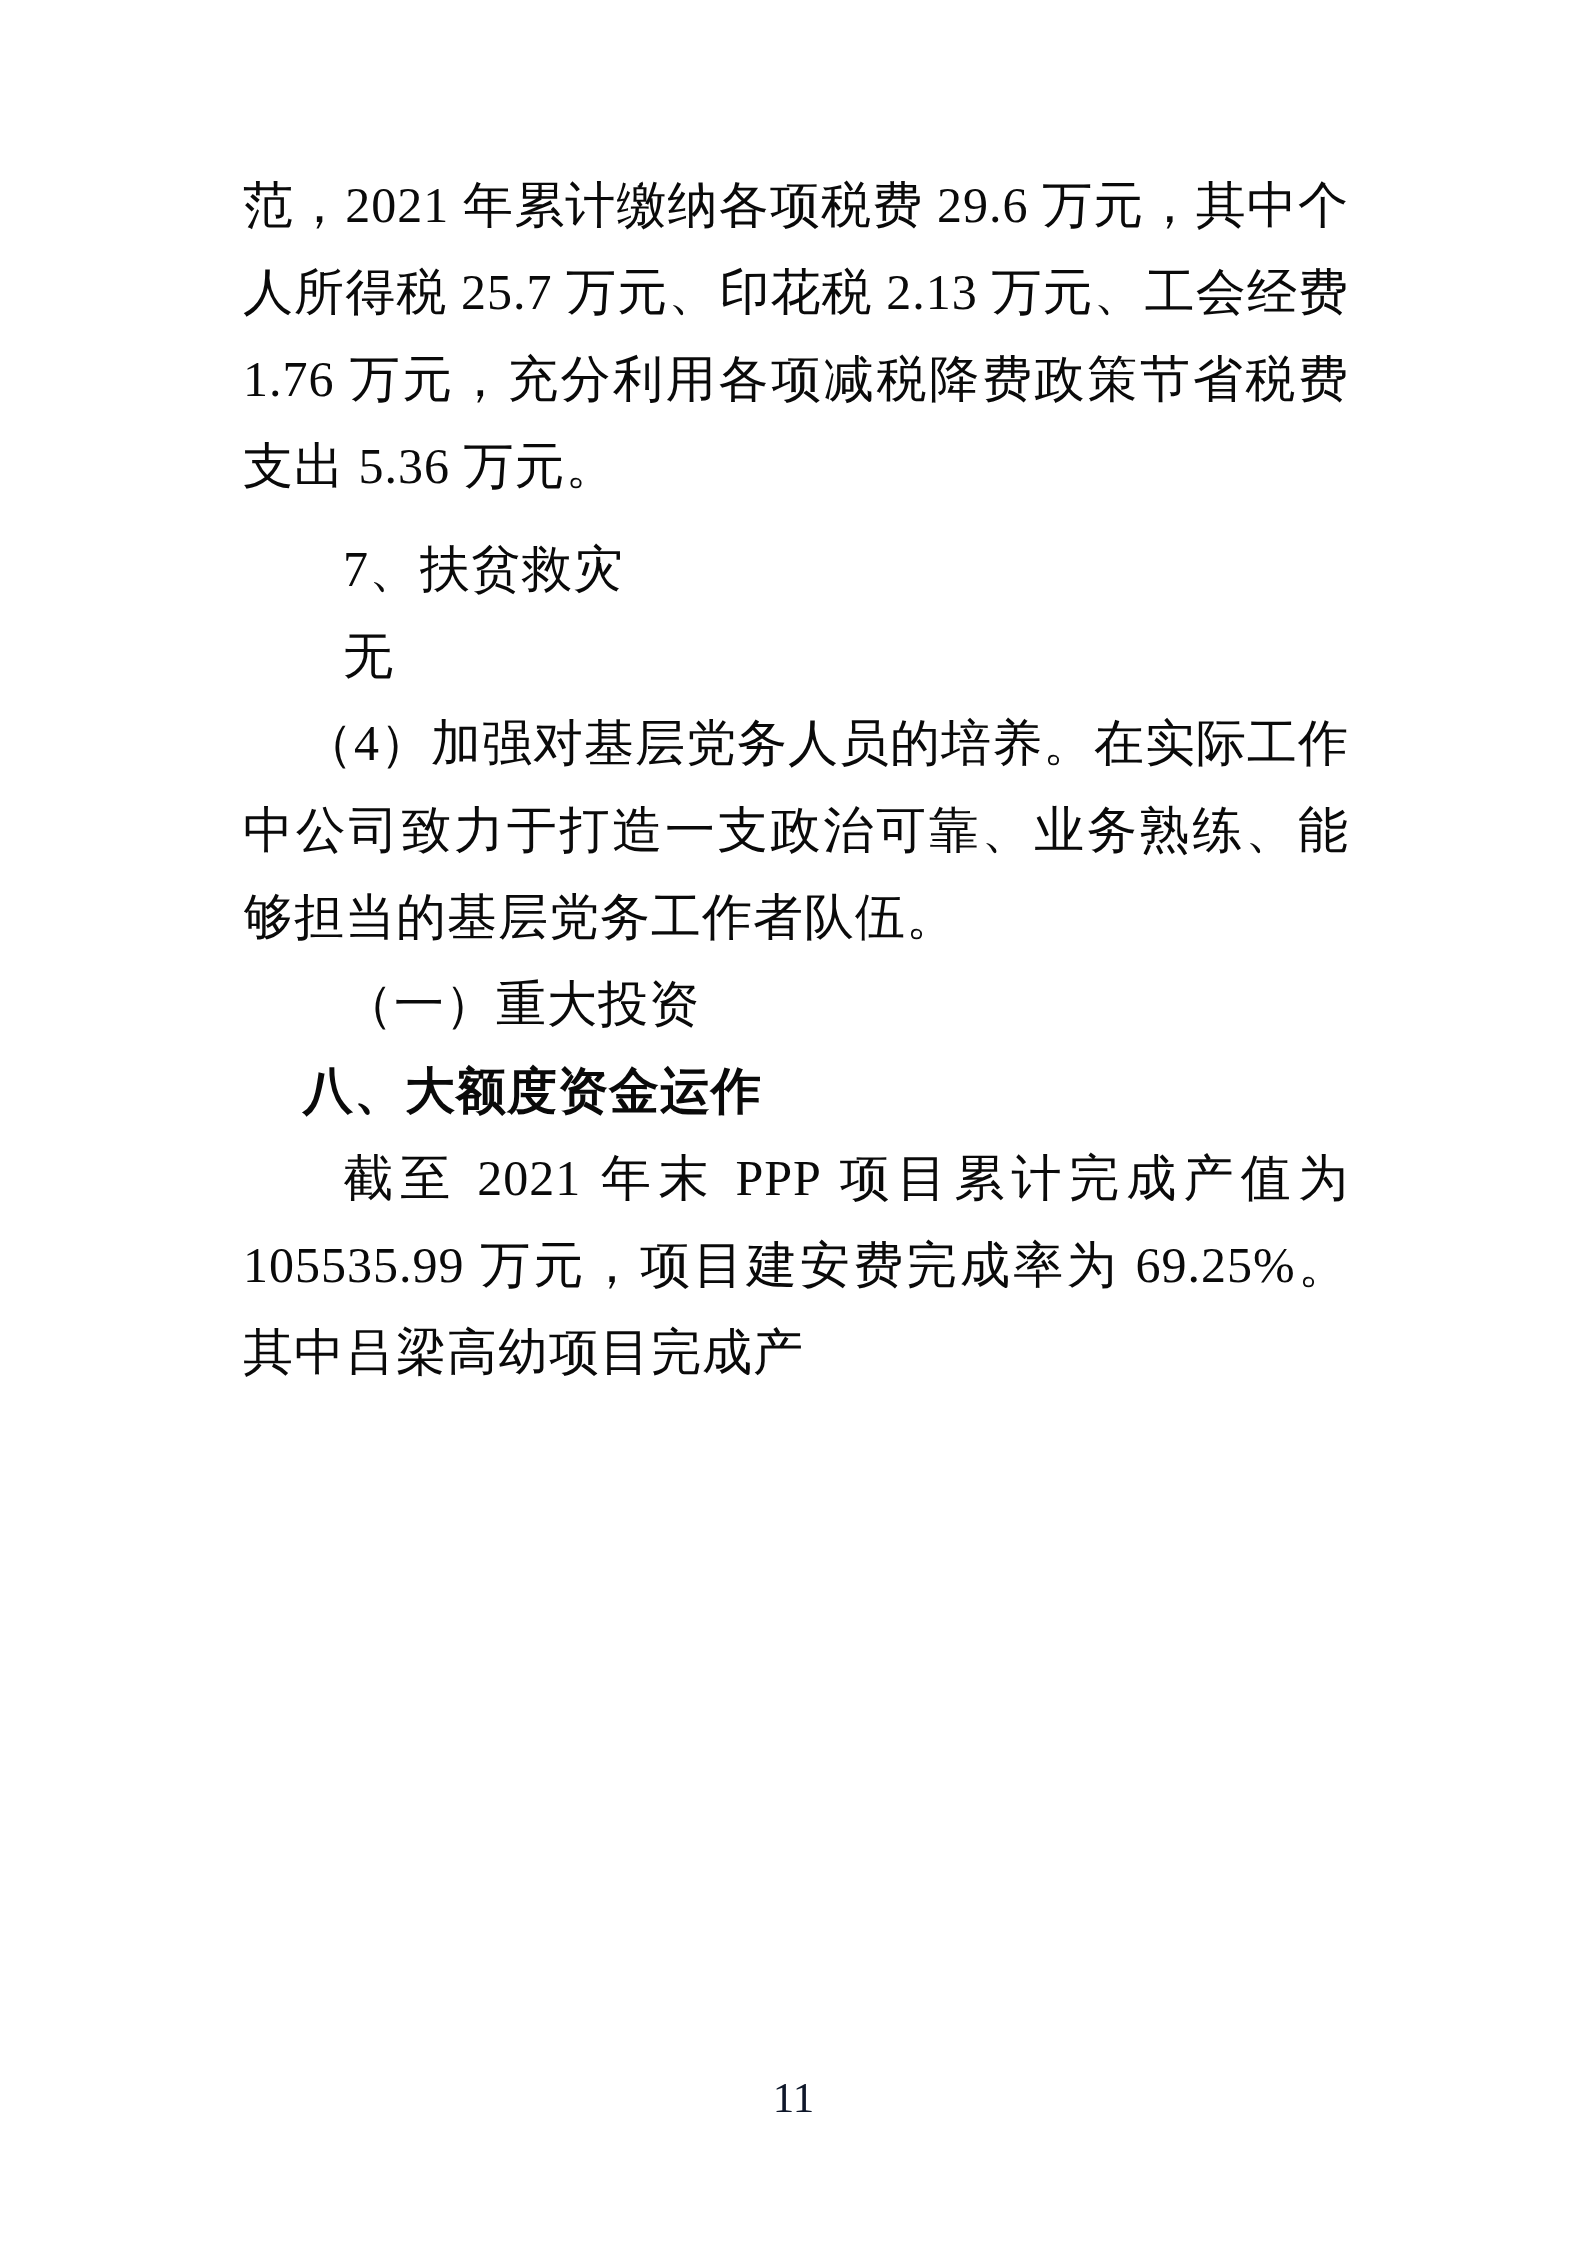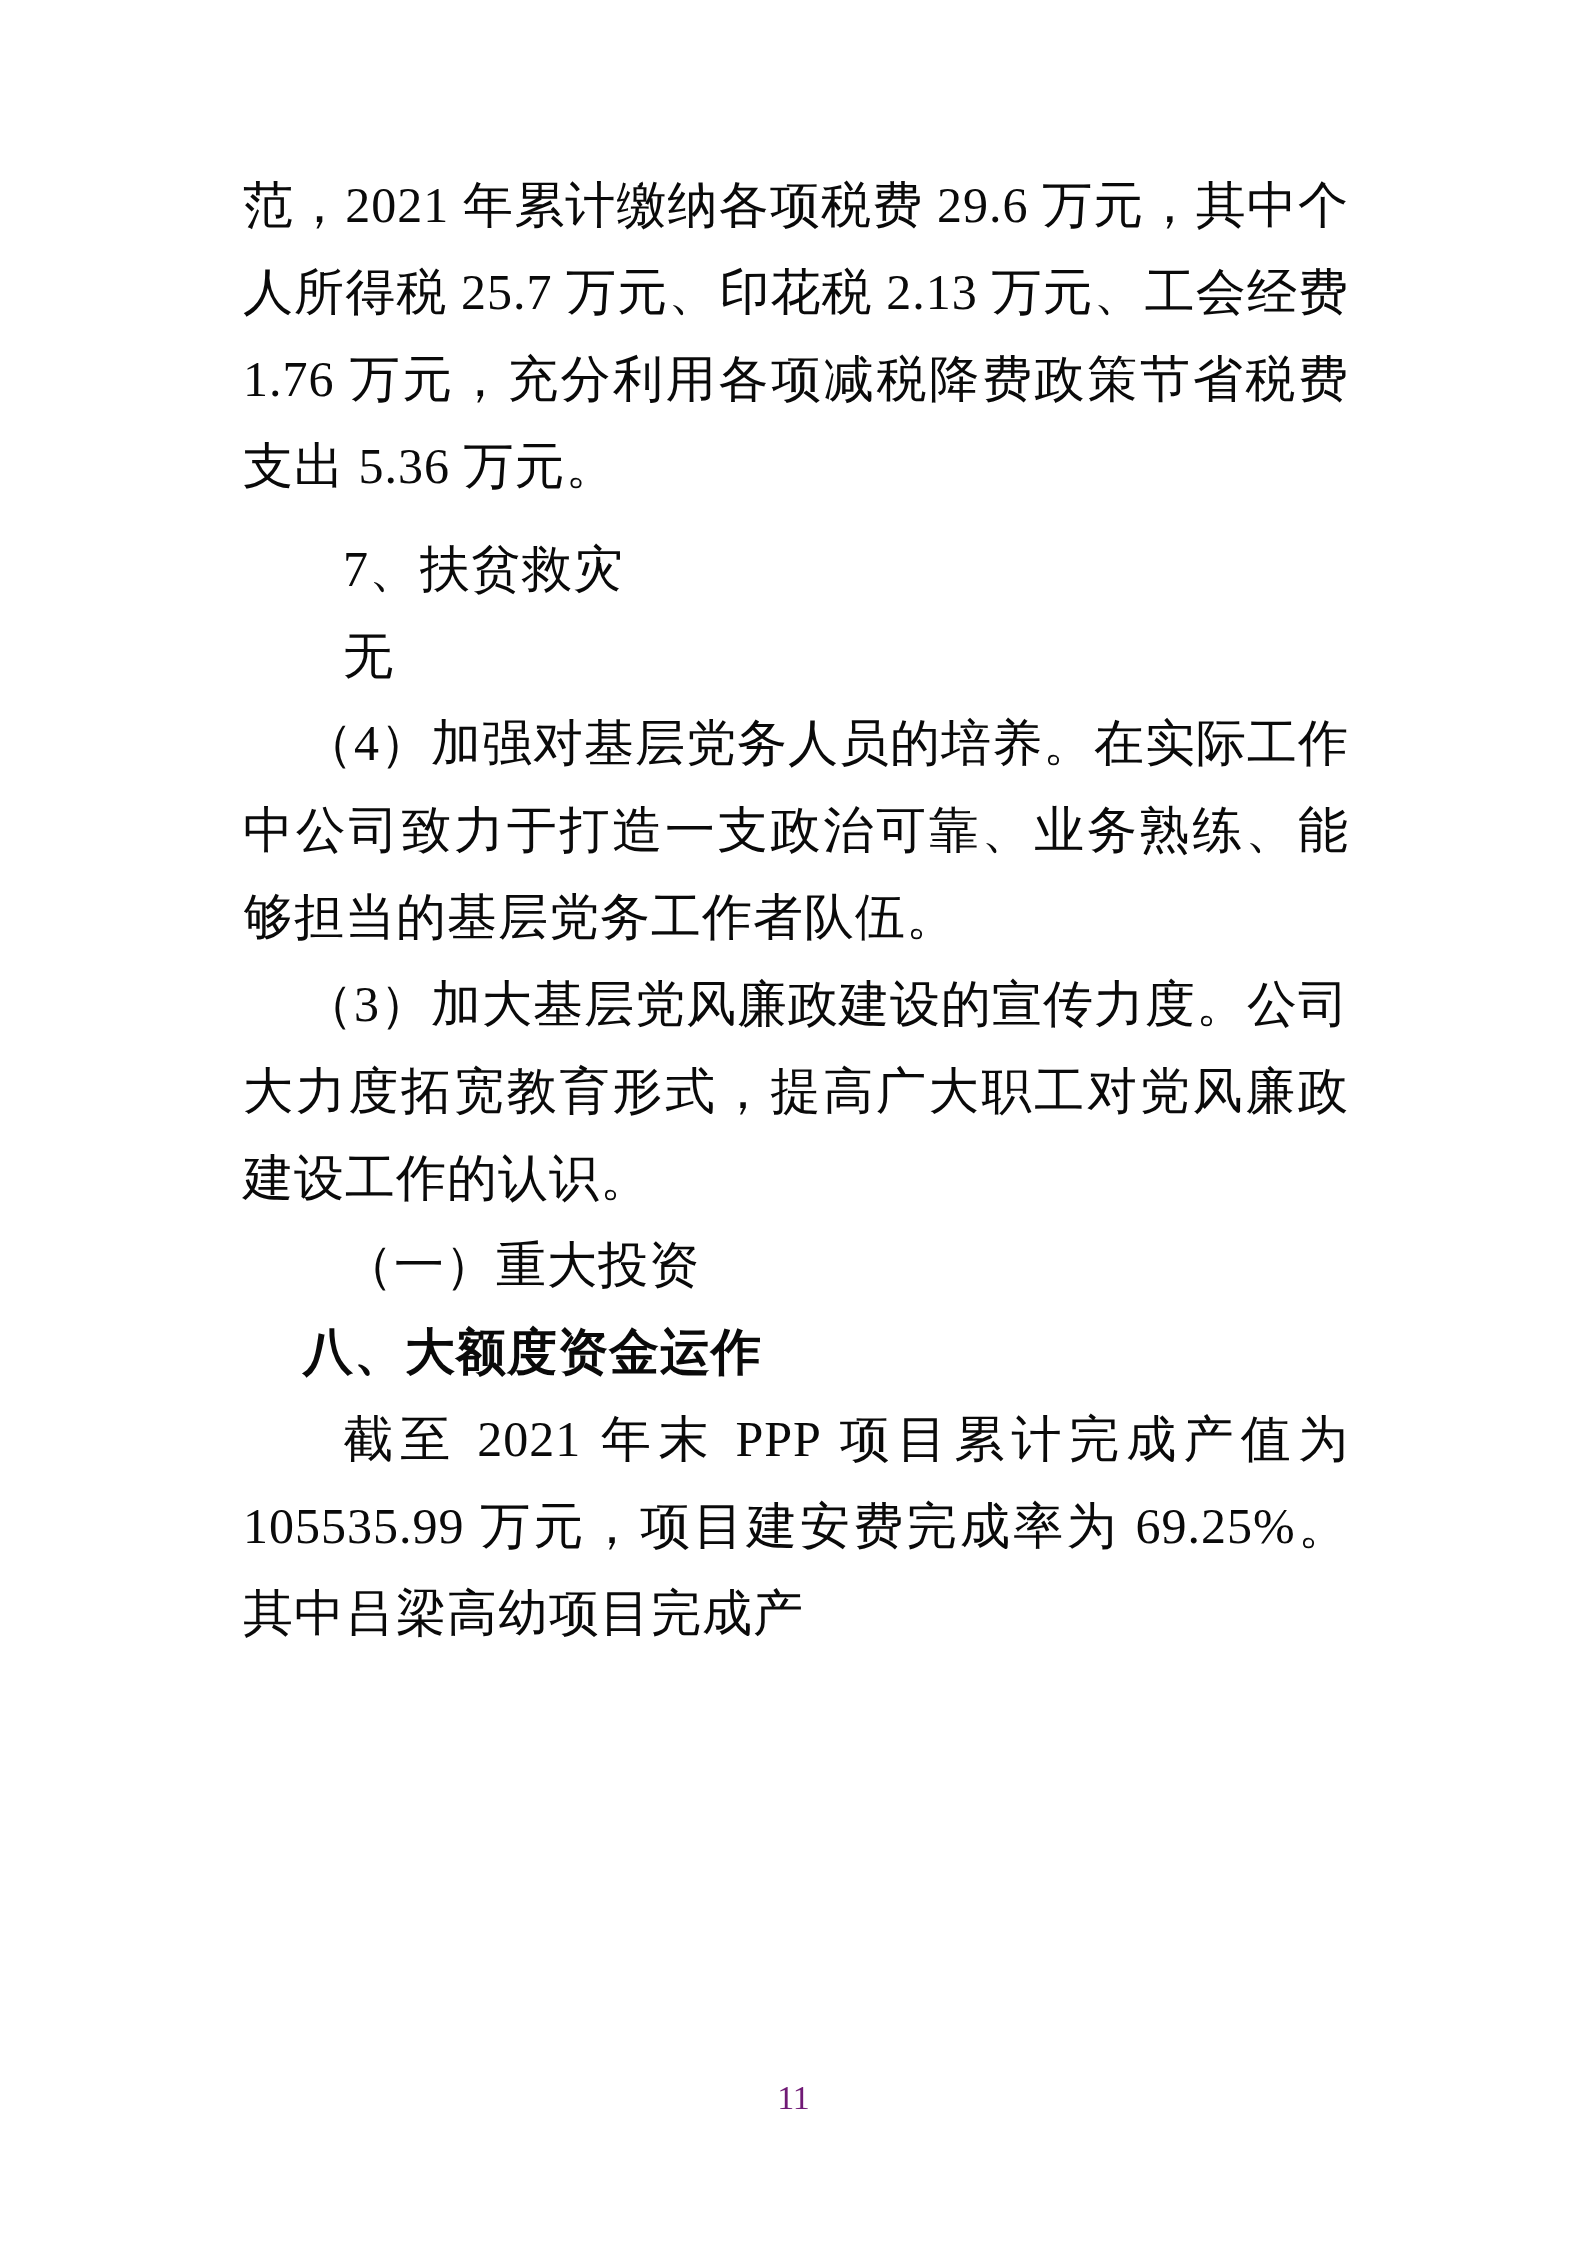--- a/index.html
+++ b/index.html
@@ -34,34 +34,33 @@
   
   .para.indent-paren { text-indent: 1.2em; }
   
   .para.heading { text-indent: 1.2em; font-weight: bold; }
   .page-number {
     position: absolute;
     top: 2078px;
     left: 0;
     width: 100%;
     text-align: center;
-    font-size: 34px;
+    font-size: 43px;
     line-height: 40px;
-    color: #701a75;
+    color: #0f172a;
     font-family: "Liberation Serif", serif;
   }
 </style>
 </head>
 <body>
 
 <div class="page">
   <div class="doc-body">
       <p class="para body-continuation">范，2021 年累计缴纳各项税费 29.6 万元，其中个人所得税 25.7 万元、印花税 2.13 万元、工会经费 1.76 万元，充分利用各项减税降费政策节省税费支出 5.36 万元。</p>
       <p class="para indent-2">7、扶贫救灾</p>
       <p class="para indent-2">无</p>
       <p class="para indent-paren">（4）加强对基层党务人员的培养。在实际工作中公司致力于打造一支政治可靠、业务熟练、能够担当的基层党务工作者队伍。</p>
-      <p class="para indent-paren">（3）加大基层党风廉政建设的宣传力度。公司大力度拓宽教育形式，提高广大职工对党风廉政建设工作的认识。</p>
       <p class="para indent-2">（一）重大投资</p>
       <p class="para heading">八、大额度资金运作</p>
       <p class="para indent-2">截至 2021 年末 PPP 项目累计完成产值为 105535.99 万元，项目建安费完成率为 69.25%。其中吕梁高幼项目完成产</p>
     </div>
   <div class="page-number">11</div>
 </div>
 
 </body></html>

